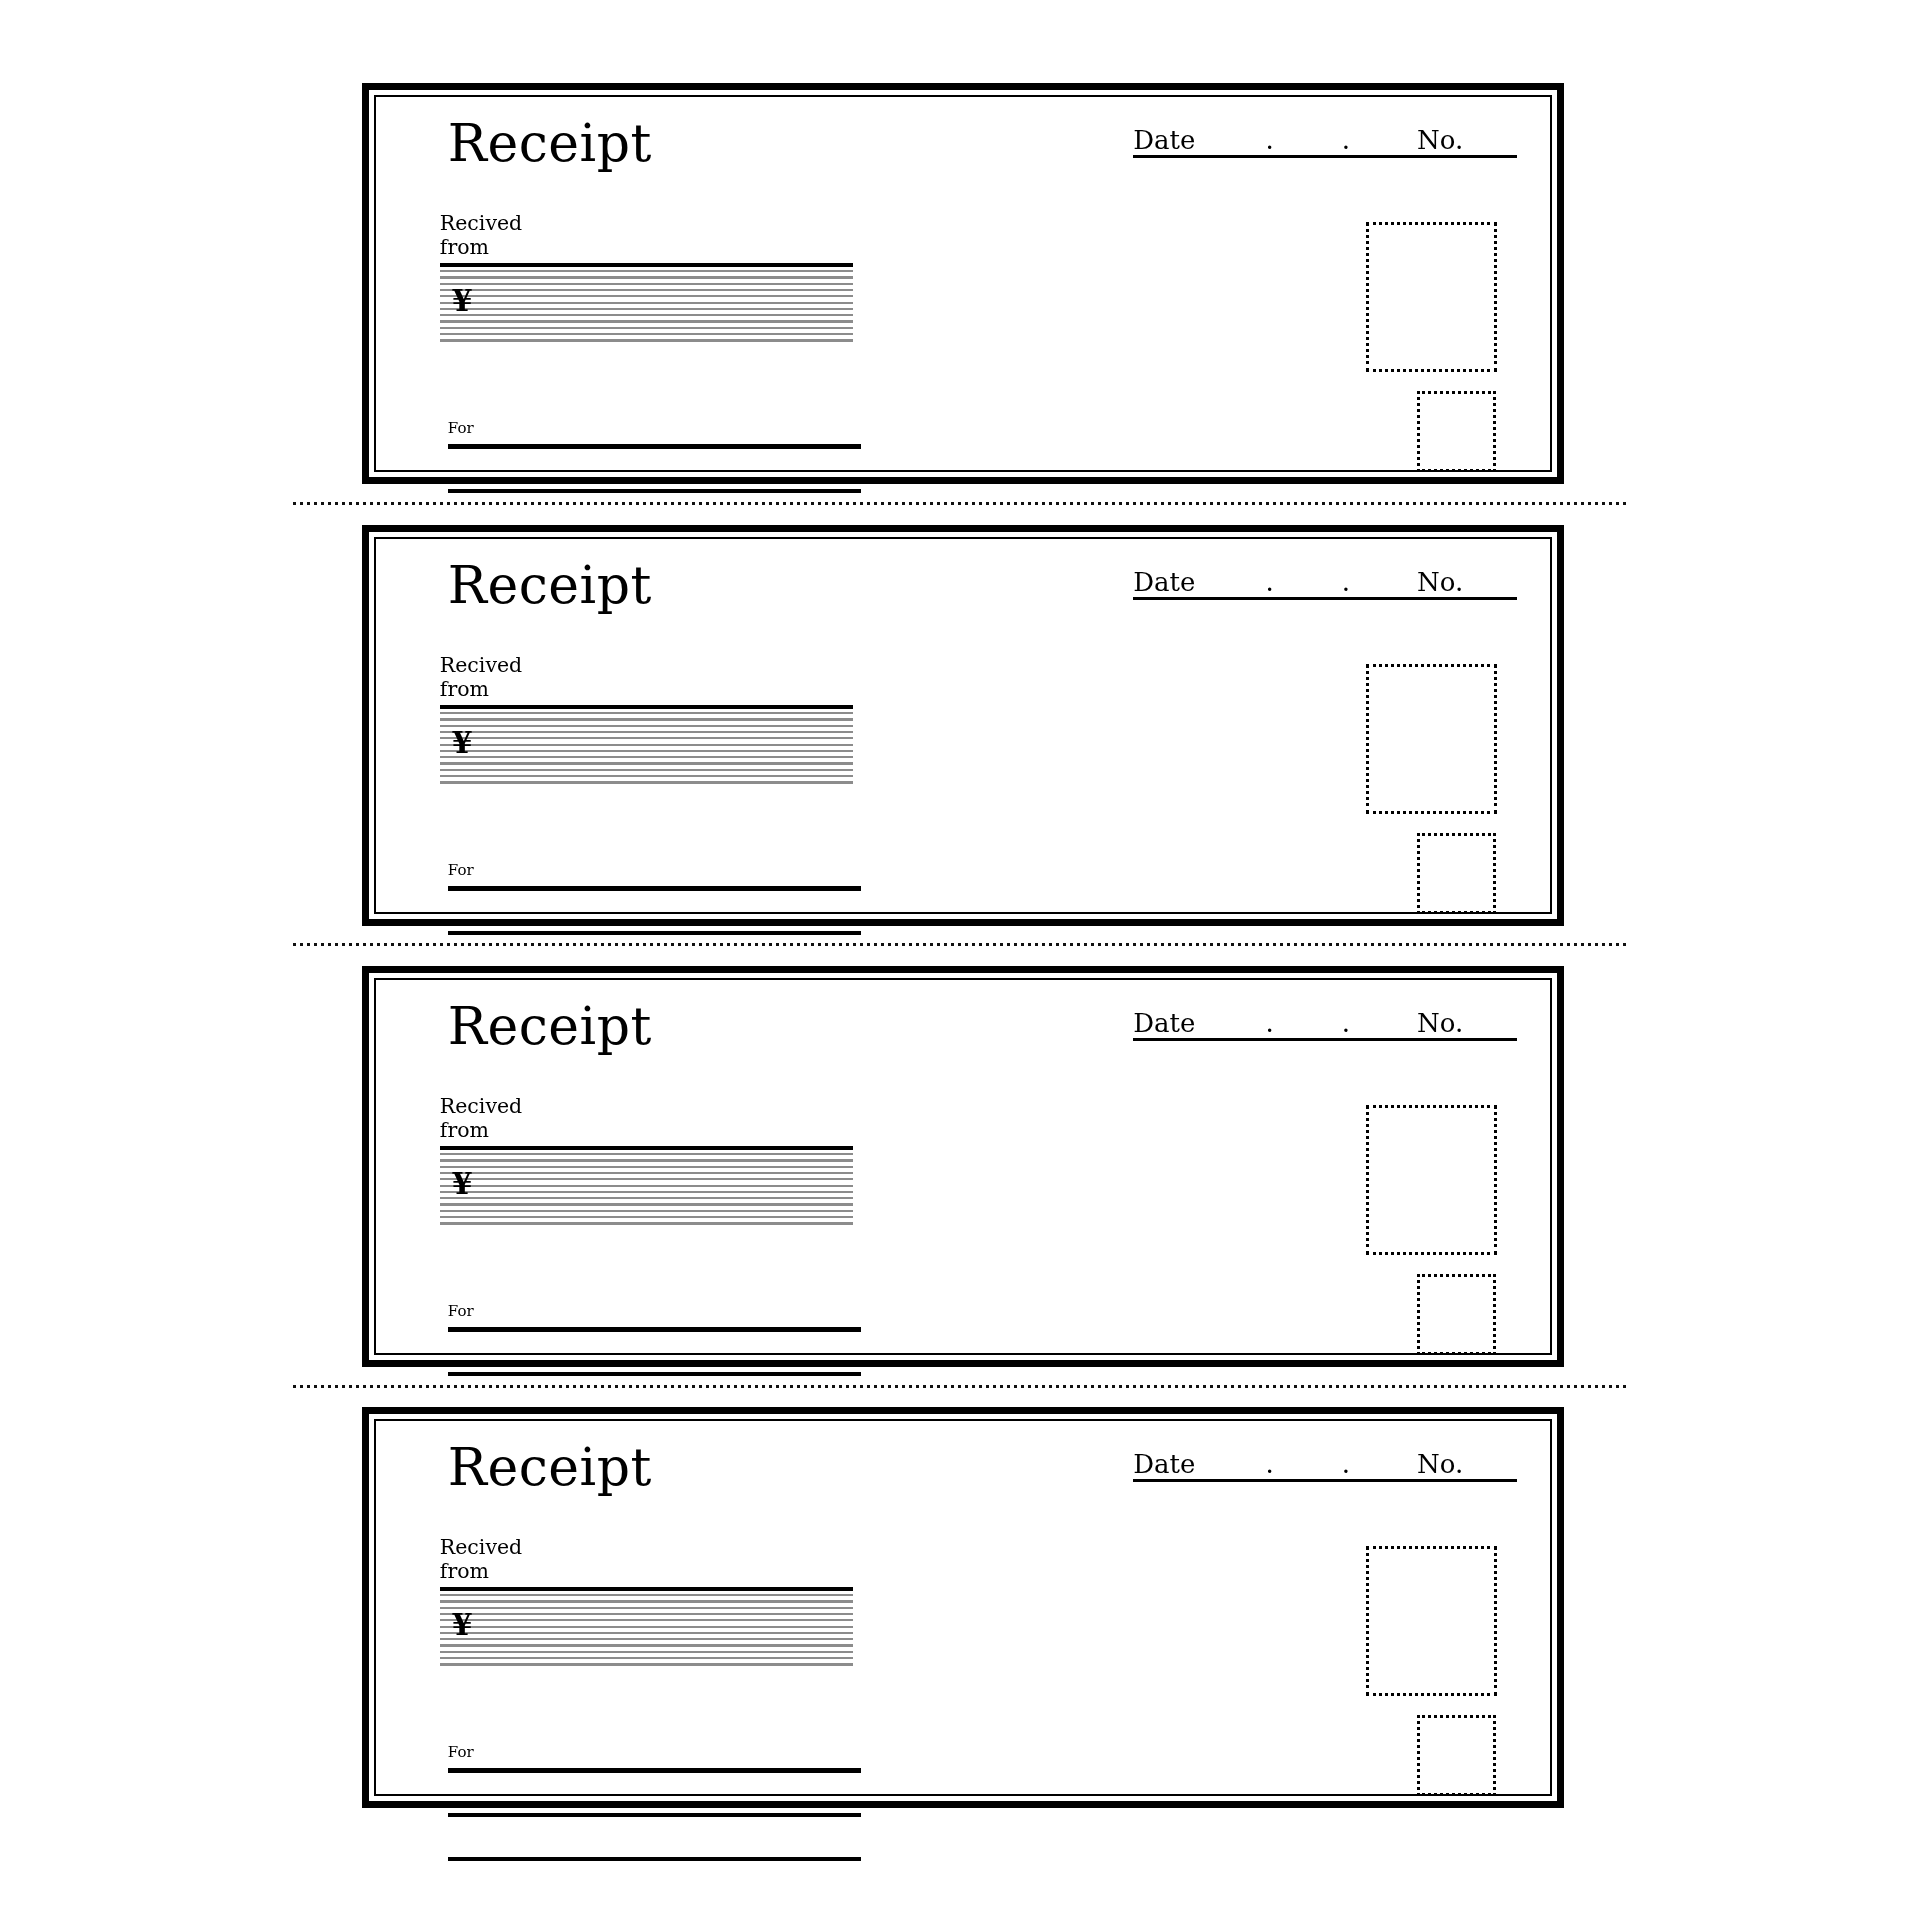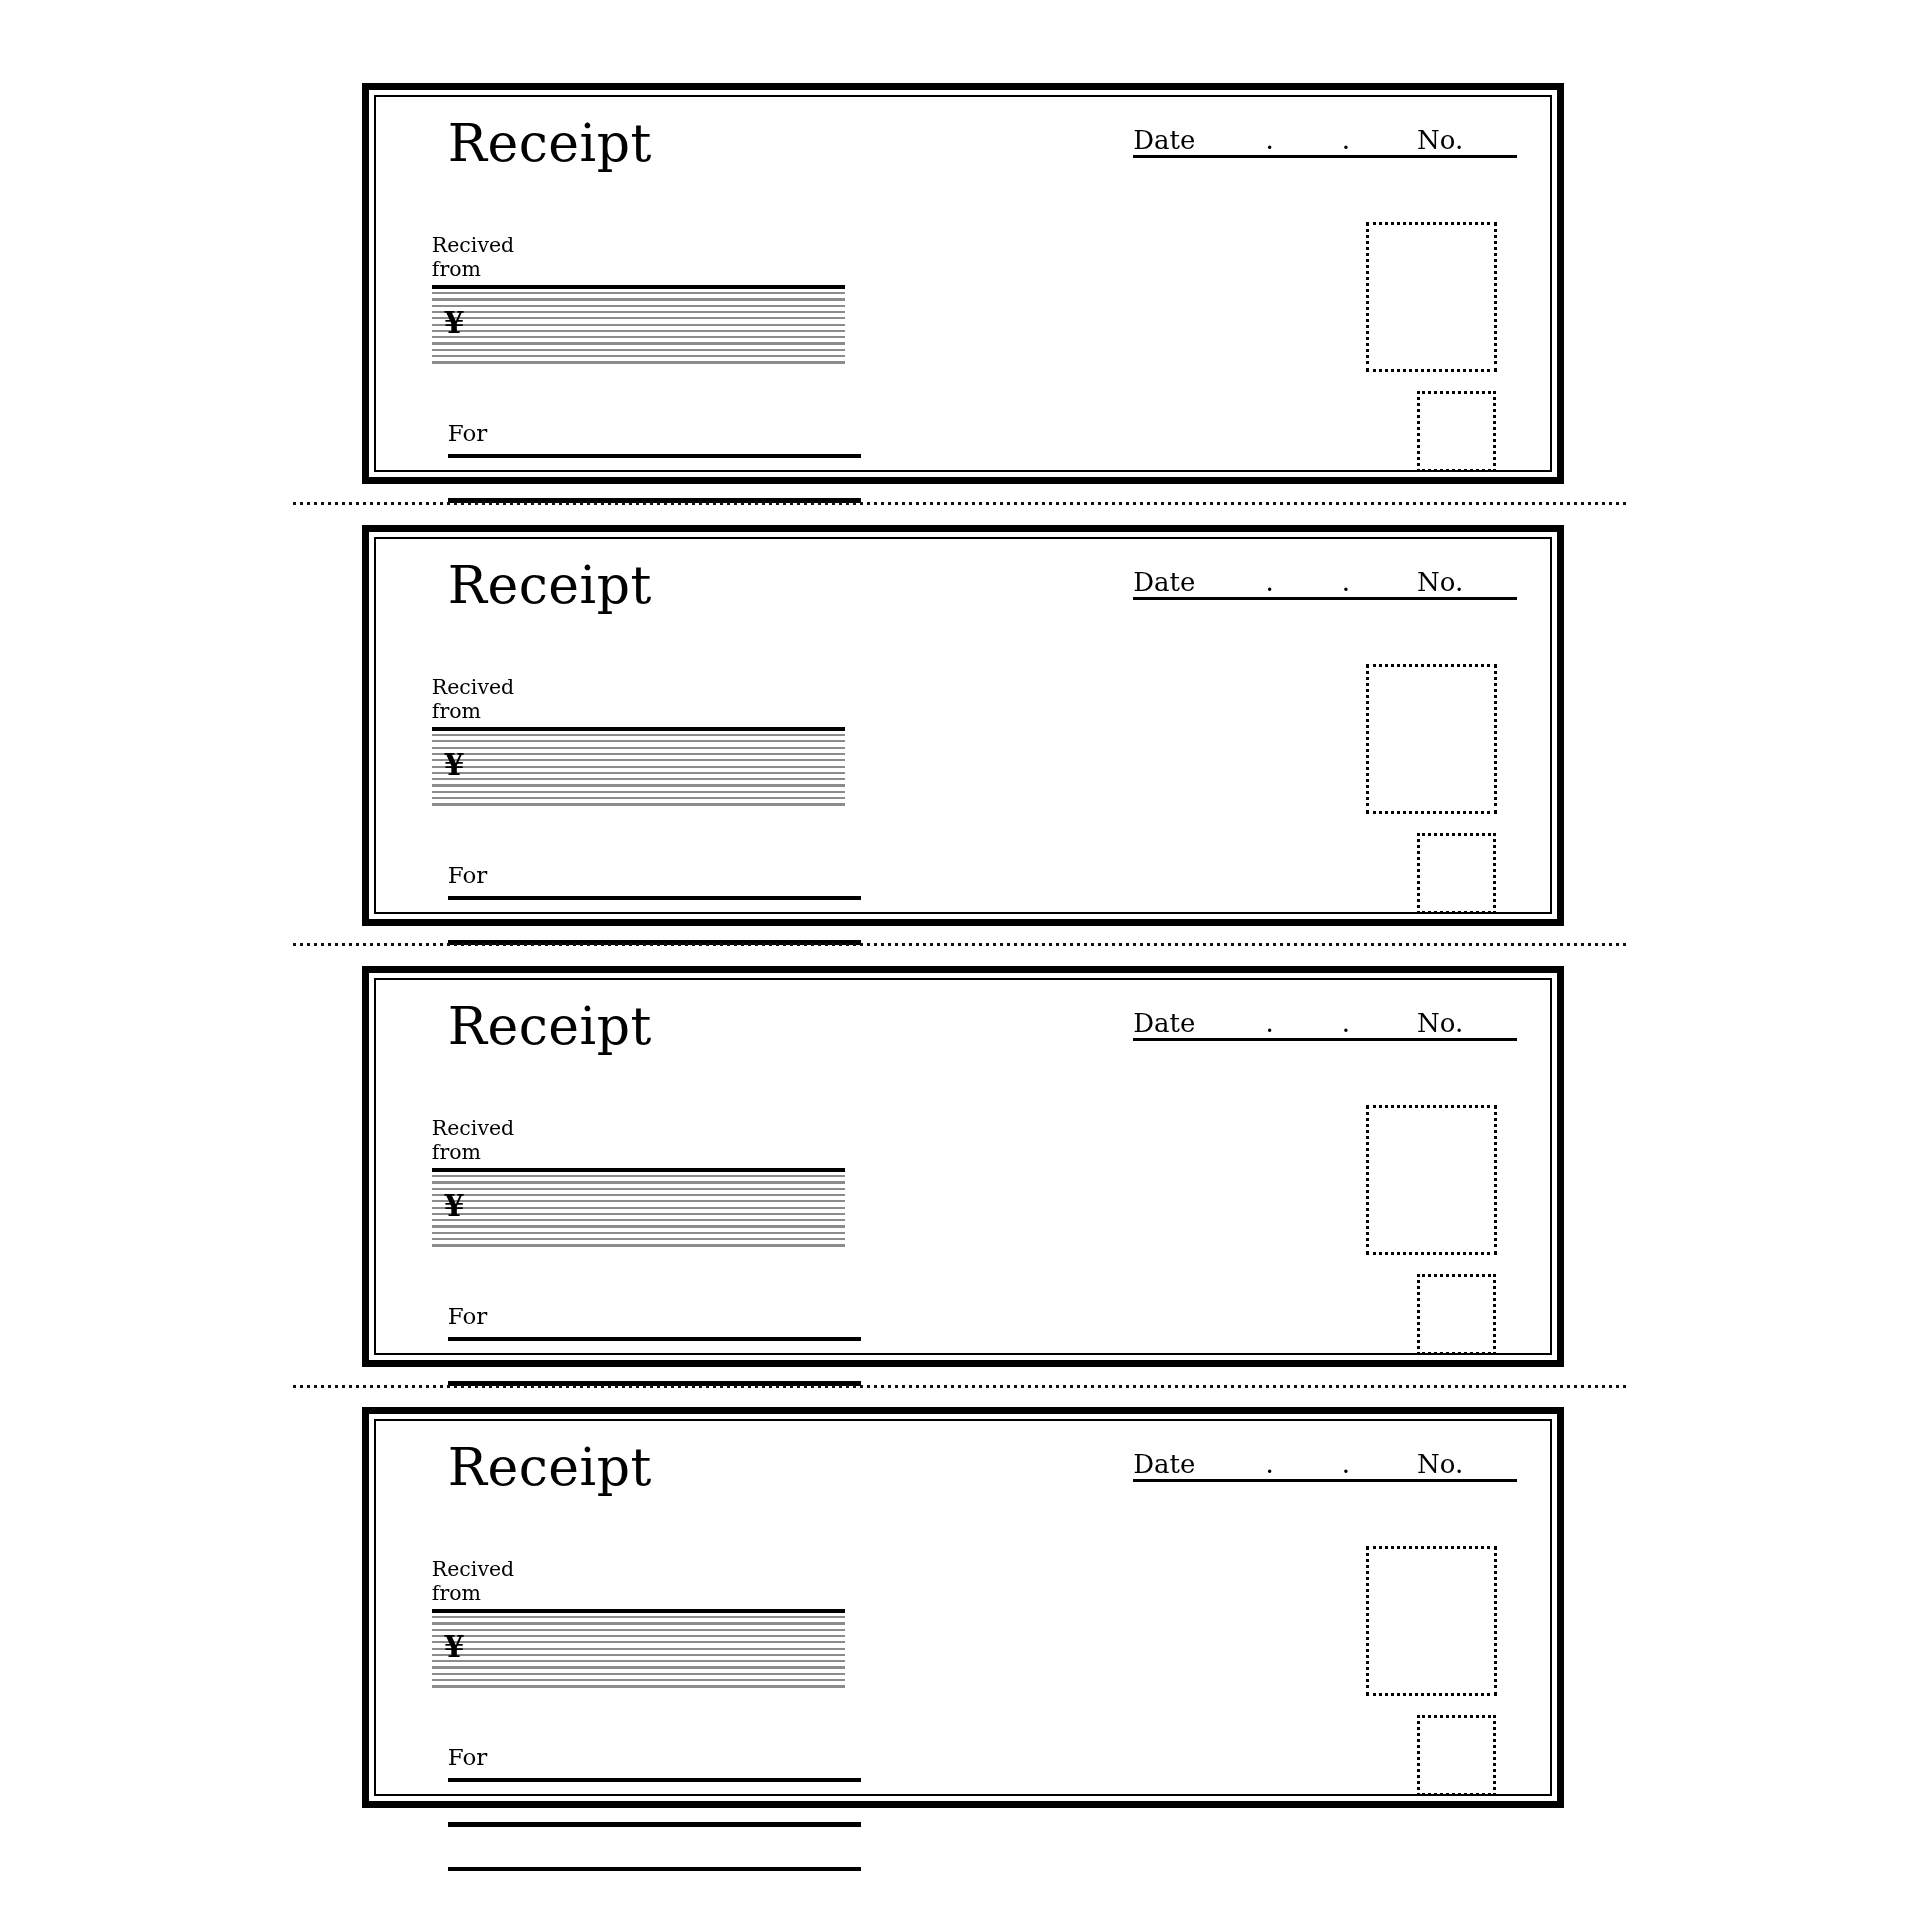--- a/index.html
+++ b/index.html
@@ -90,24 +90,23 @@
     line-height: 1.0;
   }
   .dn-sp-a { width: 30px; display: inline-block; }
   .dn-sp-b { width: 28px; display: inline-block; }
   .dn-sp-c { width: 27px; display: inline-block; }
   .dn-tail { width: 34px; display: inline-block; }
 
   
   .received-block {
     position: absolute;
-    left: 56px;
+    left: 64px;
     top: 114px;
     width: 413px;
-    margin-top: 22px;
   }
   .received-label {
     font-size: 20.5px;
     line-height: 1.18;
     font-family: "DejaVu Serif", "Liberation Serif", serif;
   }
 
   .amount-rule-top {
     width: 100%;
     height: 4.3px;
@@ -139,21 +138,21 @@
   }
 
   
   .for-block {
     position: absolute;
     left: 72px;
     top: 323px;
     width: 413px;
   }
   .for-label {
-    font-size: 23px;
+    font-size: 15px;
     line-height: 1.18;
     font-family: "DejaVu Serif", "Liberation Serif", serif;
   }
   .for-rule {
     width: 100%;
     height: 4.3px;
     background: #000000;
   }
   .for-rule-1 { margin-top: 7px; }
   .for-rule-2 { margin-top: 40px; }

